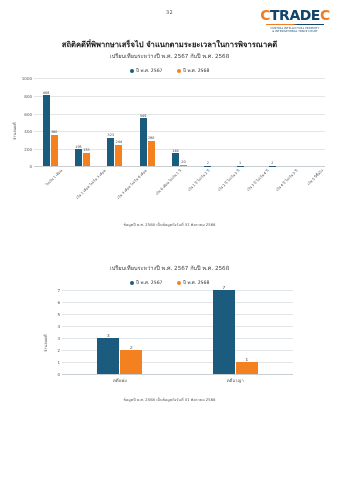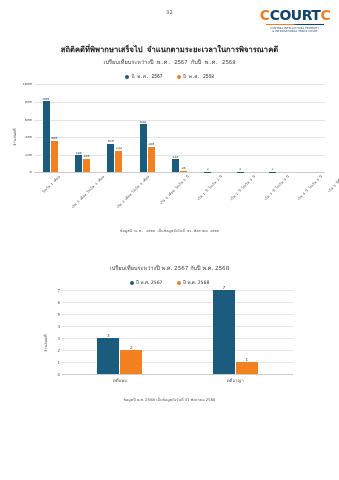--- a/index.html
+++ b/index.html
@@ -83,29 +83,29 @@
 </head>
 <body>
 
 <div class="page">
 
   <div class="page-number">32</div>
 
   <div class="logo">
     <div class="logo-mark">
       <span class="logo-c-left">C</span>
-        <span class="logo-mid">COURT</span>
+        <span class="logo-mid">TRADE</span>
         <span class="logo-c-right">C</span>
     </div>
     <div class="logo-rule"></div>
     <div class="logo-sub">CENTRAL INTELLECTUAL PROPERTY</div>
     <div class="logo-sub" style="margin-top:0">&amp; INTERNATIONAL TRADE COURT</div>
   </div>
 
-  <div class="chart-block" id="chart1" style="top:45px;font-family:Liberation Mono, monospace;">
+  <div class="chart-block" id="chart1" style="top:39px;">
     <div class="chart-title">สถิติคดีที่พิพากษาเสร็จไป จำแนกตามระยะเวลาในการพิจารณาคดี</div>
     <div class="chart-subtitle">เปรียบเทียบระหว่างปี พ.ศ. 2567 กับปี พ.ศ. 2568</div>
     <div class="legend">
       <span class="legend-item">
         <span class="dot" id="c1-dot0" style="background: rgb(27, 91, 125);"></span>
         <span>ปี พ.ศ. 2567</span>
       </span>
       <span class="legend-item">
         <span class="dot" id="c1-dot1" style="background: rgb(244, 129, 31);"></span>
         <span>ปี พ.ศ. 2568</span>

